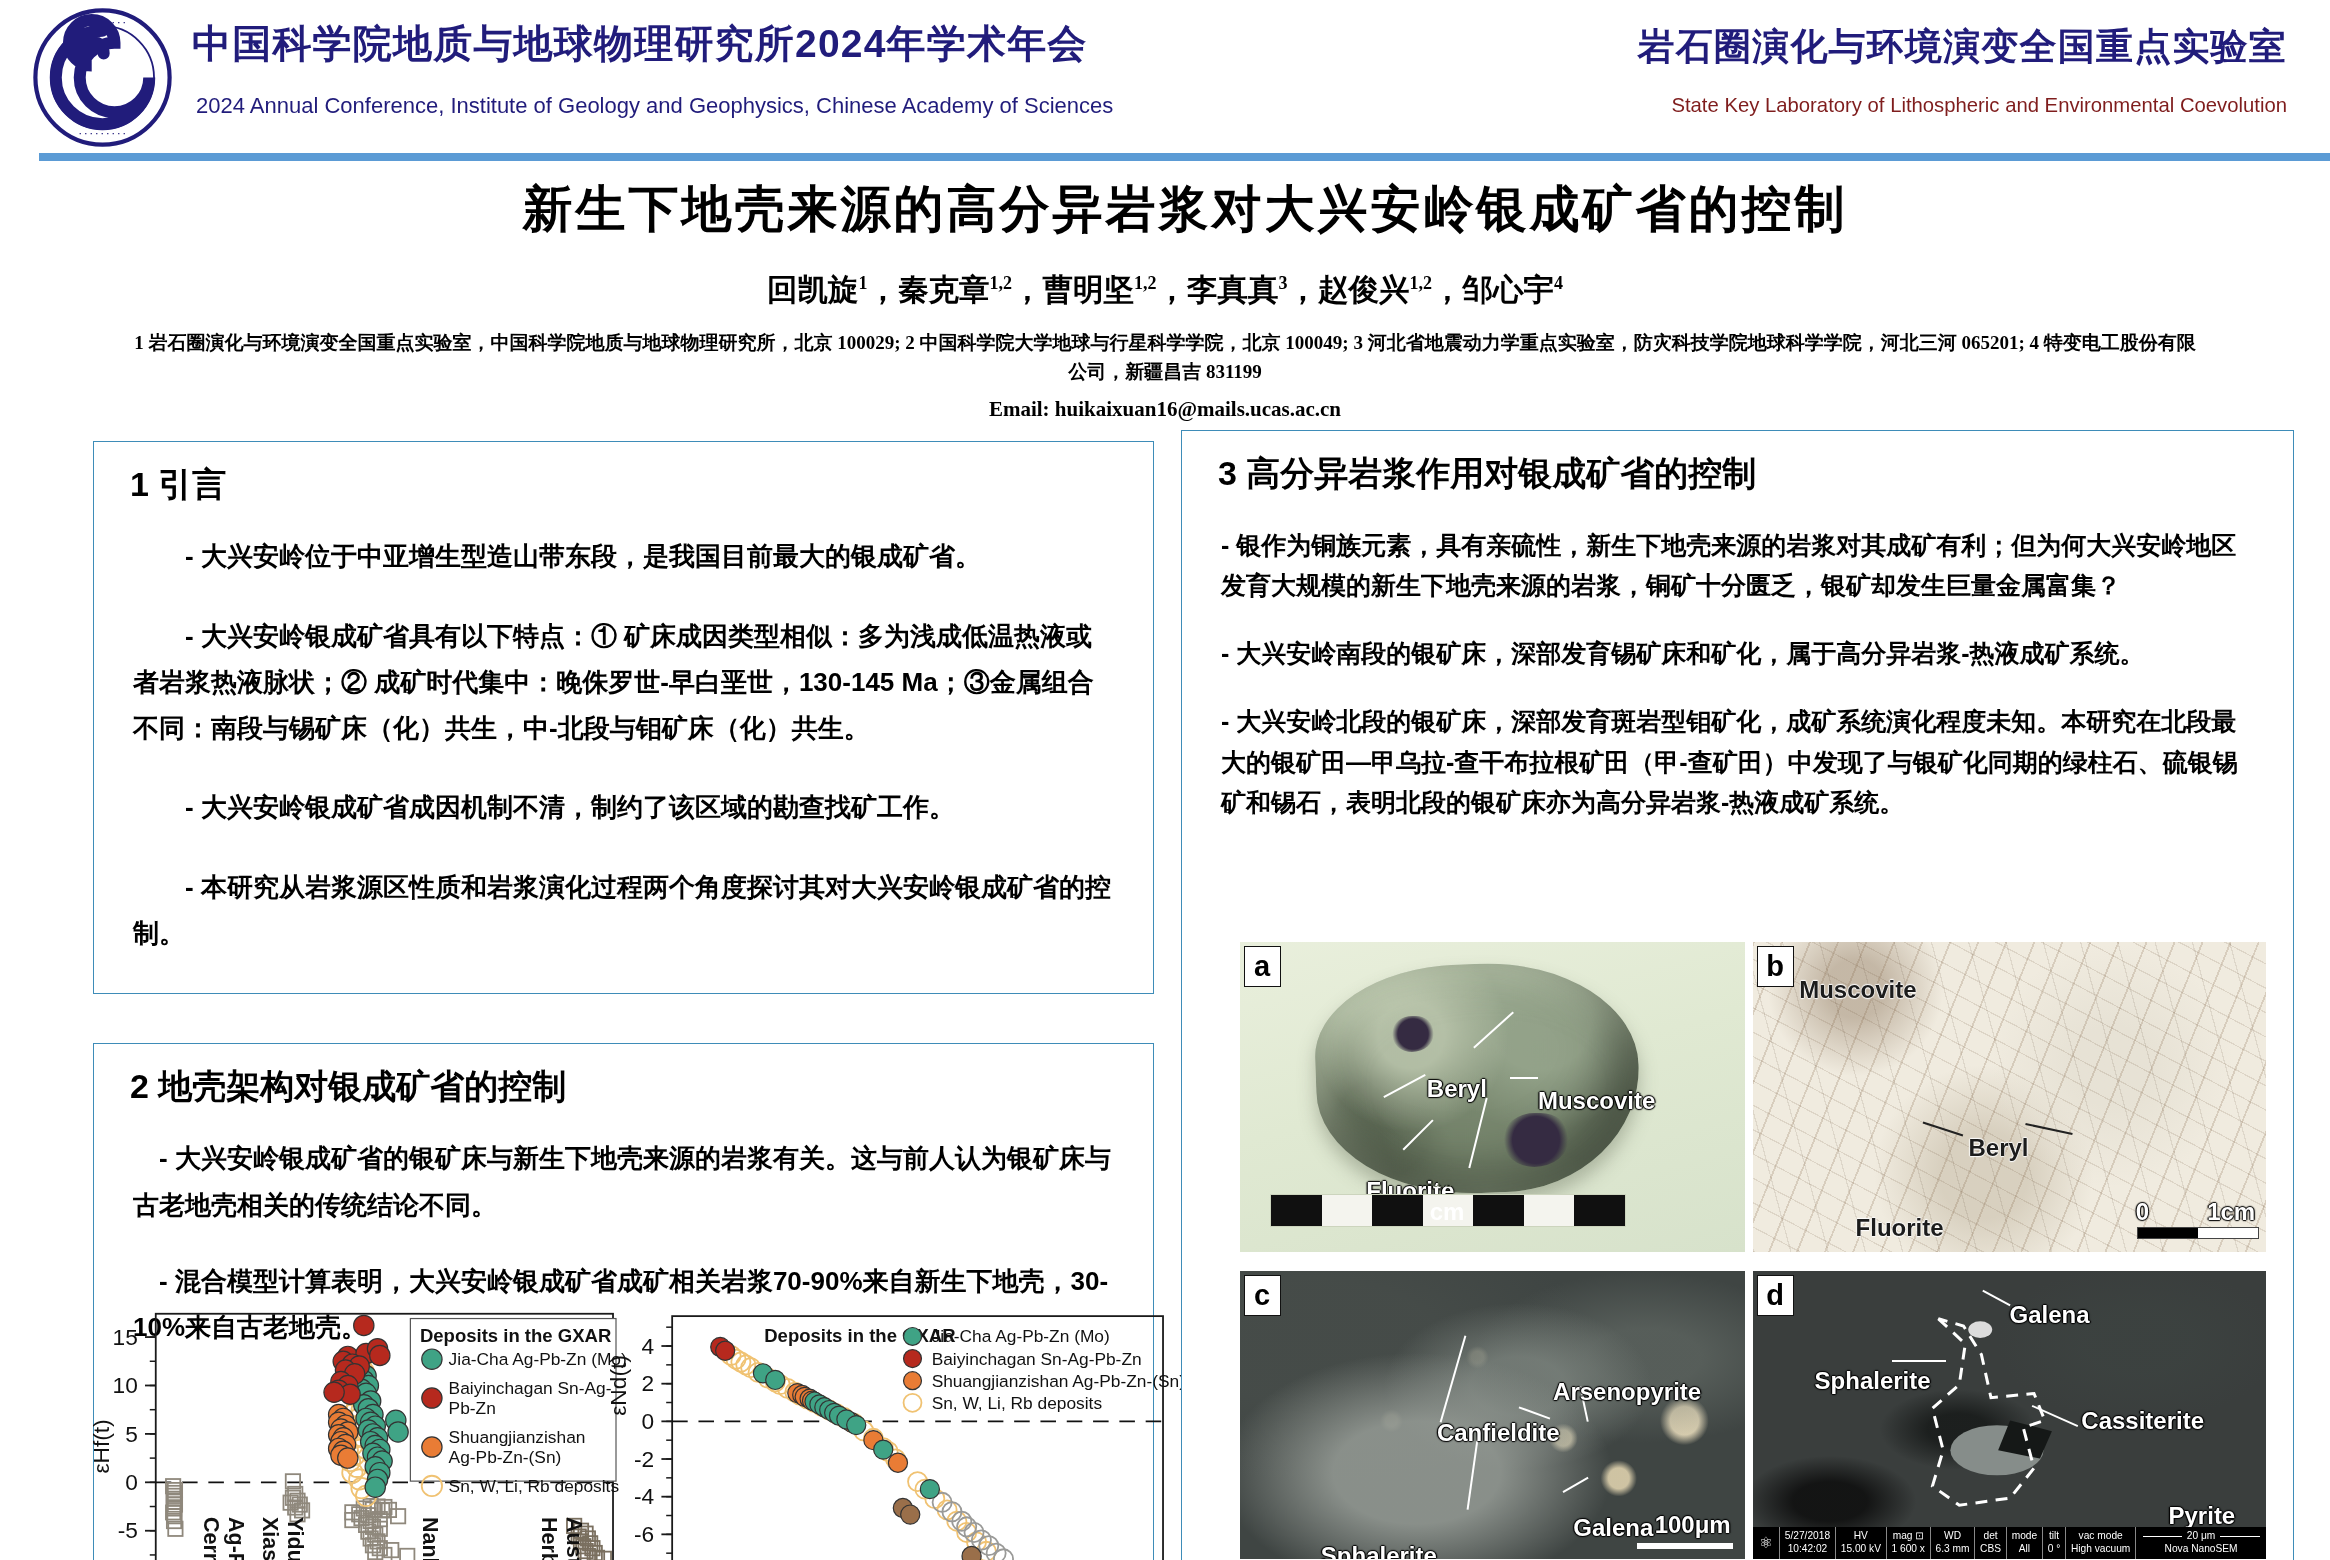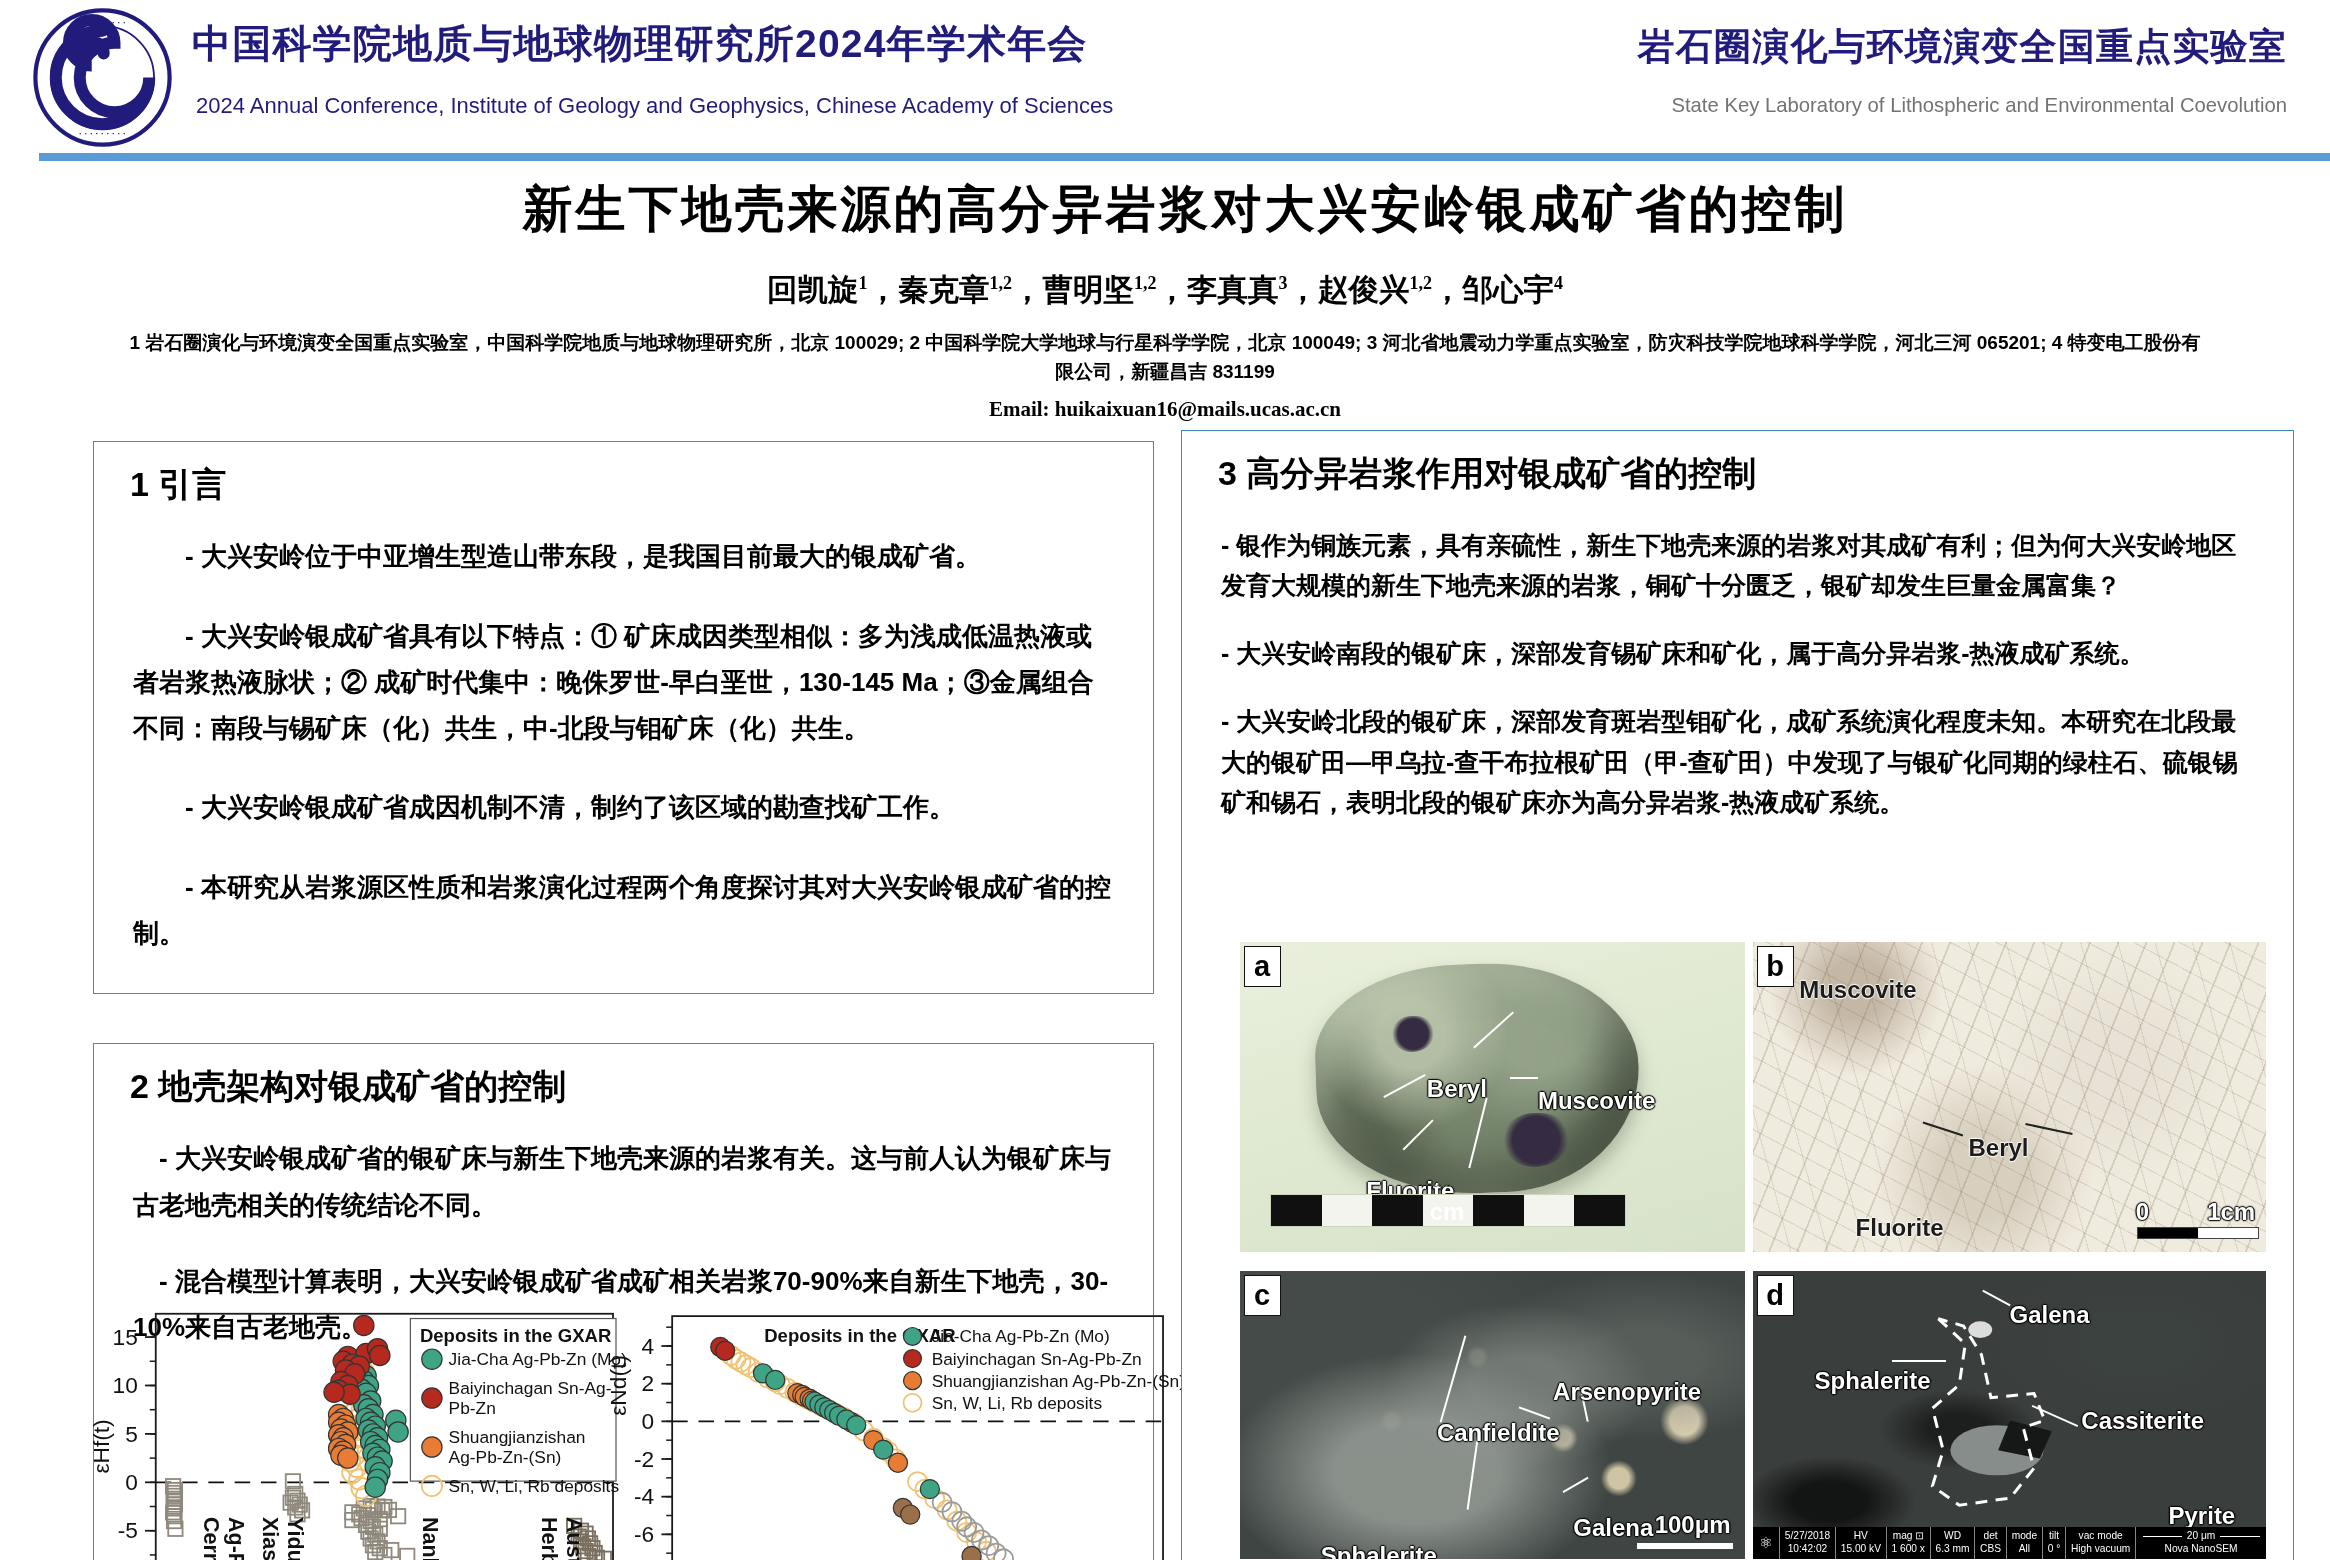--- a/index.html
+++ b/index.html
@@ -5,27 +5,27 @@
   html,body{margin:0;padding:0;}
   body{
     width:2330px;height:1561px;position:relative;overflow:hidden;
     background:#ffffff;font-family:"Liberation Sans",sans-serif;color:#000;
   }
   
   .logo{position:absolute;left:33px;top:8.4px;width:139px;height:139px;}
   .hdr-title-l{position:absolute;left:192px;top:16.7px;font-size:39px;font-weight:800;color:#211c7b;letter-spacing:1.2px;}
   .hdr-sub-l{position:absolute;left:196px;top:93px;font-size:22px;font-weight:500;color:#211c7b;}
   .hdr-title-r{position:absolute;right:43px;top:21.5px;font-size:37px;font-weight:800;color:#211c7b;letter-spacing:1.2px;}
-  .hdr-sub-r{position:absolute;right:43px;top:94px;font-size:20.3px;font-weight:500;color:#737373;}
+  .hdr-sub-r{position:absolute;right:43px;top:94px;font-size:20.3px;font-weight:500;color:#7f1d1d;}
   .divider{position:absolute;left:39px;right:0;top:153px;height:7.8px;background:#5b9bd5;}
   
   .main-title{position:absolute;left:0;right:0;top:176px;text-align:center;font-size:50px;font-weight:800;letter-spacing:3px;padding-left:40px;}
   .authors{position:absolute;left:0;right:0;top:270px;text-align:center;font-size:30.5px;font-weight:700;font-family:"Liberation Serif",serif;}
   .authors sup{font-size:18px;}
-  .affils{position:absolute;left:50%;transform:translateX(-50%);top:328px;width:2080px;text-align:center;font-size:19px;font-weight:700;line-height:1.55;font-family:Liberation Sans, sans-serif;}
+  .affils{position:absolute;left:50%;transform:translateX(-50%);top:328px;width:2080px;text-align:center;font-size:19px;font-weight:700;line-height:1.55;font-family:Liberation Serif, serif;}
   .email{position:absolute;left:0;right:0;top:397px;text-align:center;font-size:21px;font-weight:700;font-family:"Liberation Serif",serif;}
   
   .panel{position:absolute;border:1.8px solid #3e8cb8;background:#fff;}
   #box1{left:93px;top:441px;width:1059px;height:551px;}
   #box2{left:93px;top:1043px;width:1059px;height:837px;}
   #box3{left:1181px;top:430px;width:1111px;height:1166px;}
   .sec-title{margin:20.3px 0 0 36px;font-size:34px;font-weight:800;}
   .sec-body{margin:25px 35px 0 39px;font-size:26px;font-weight:600;line-height:1.78;}
   .sec-body p{margin:0 0 33px 0;text-indent:2em;}
   #box2 .sec-body p{text-indent:1em;margin-bottom:30px;}

